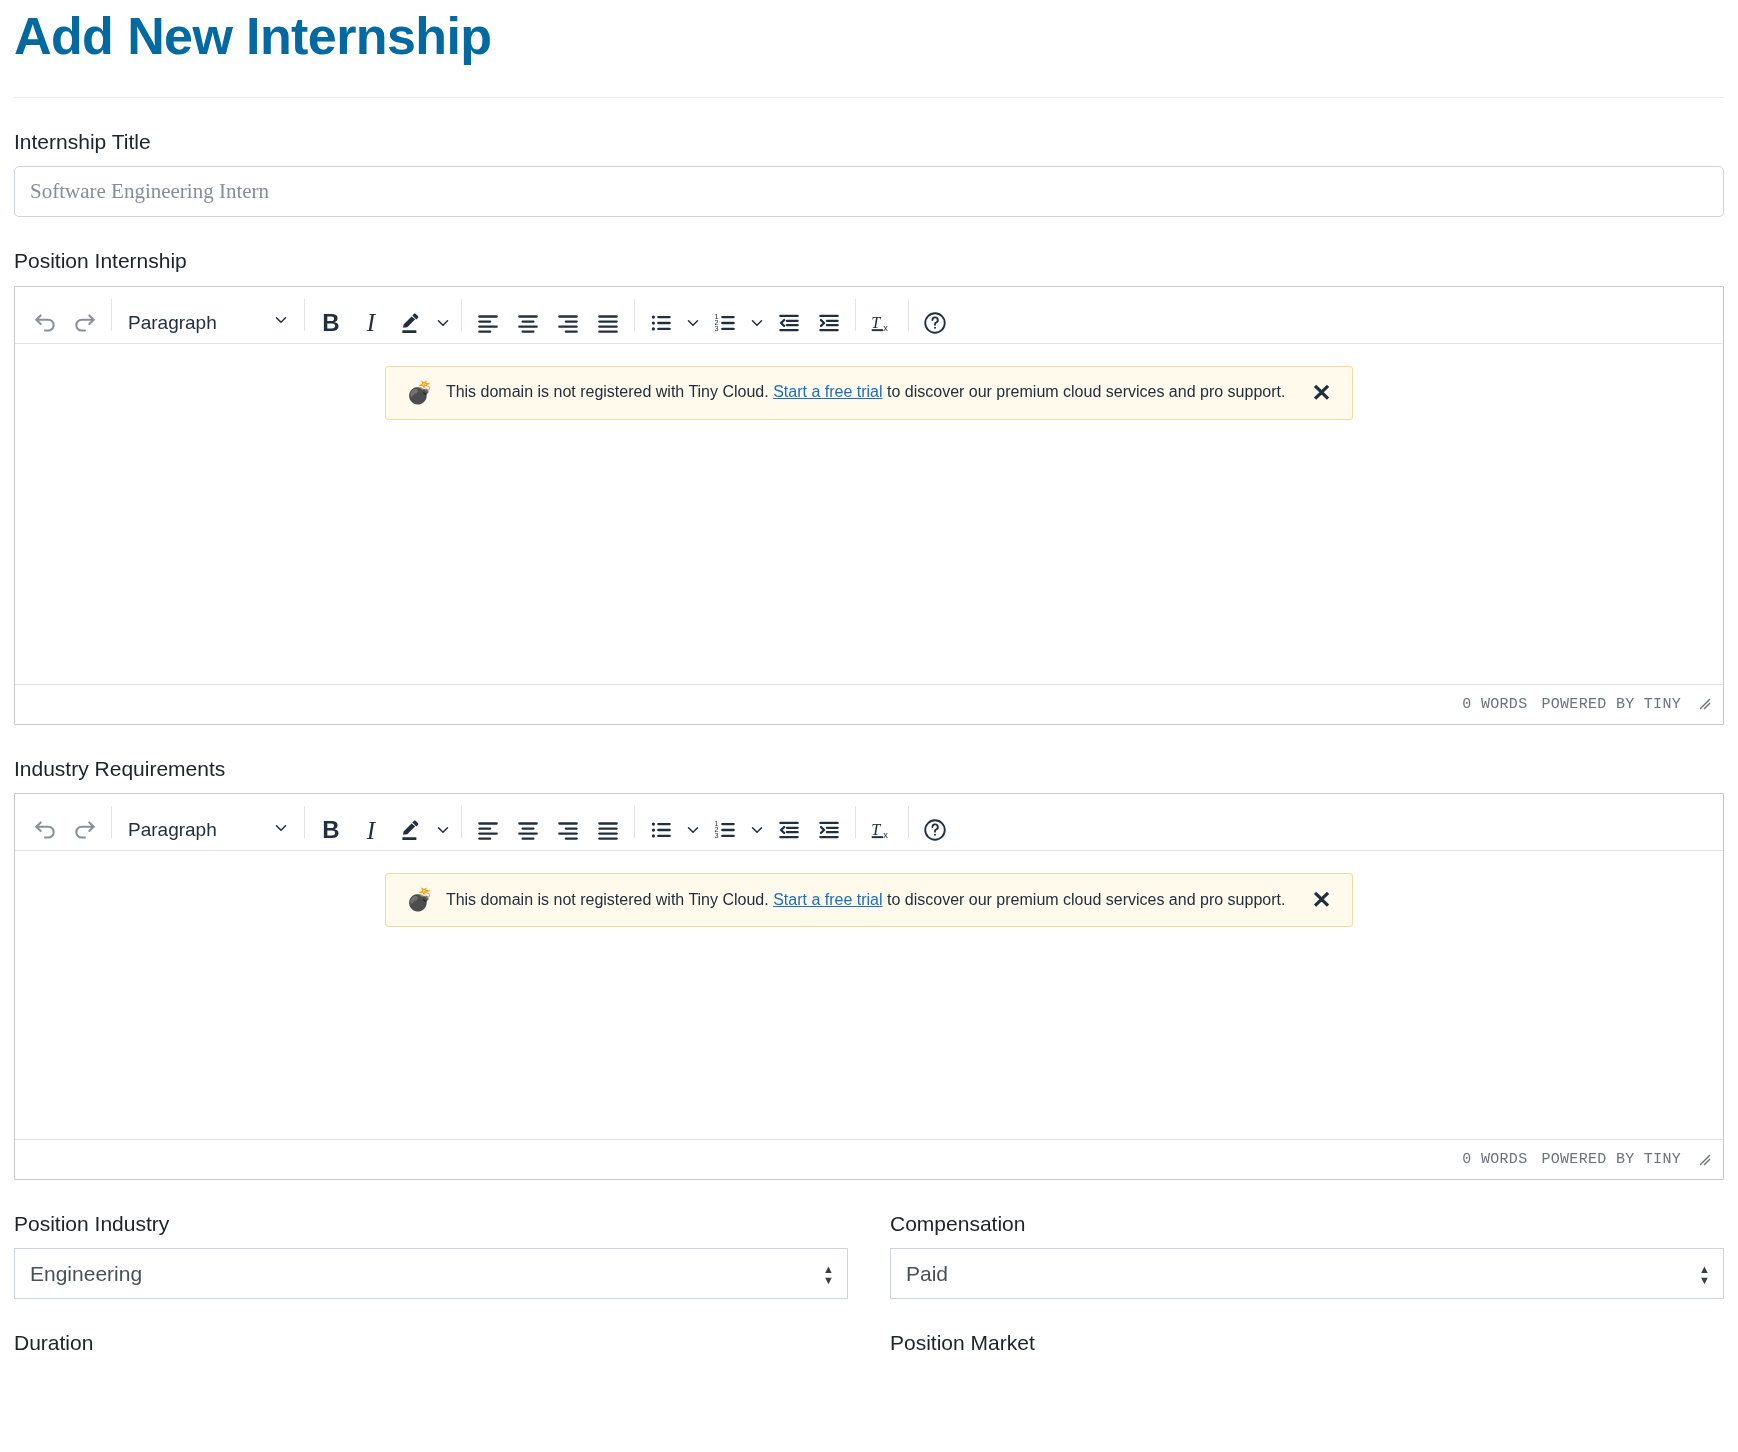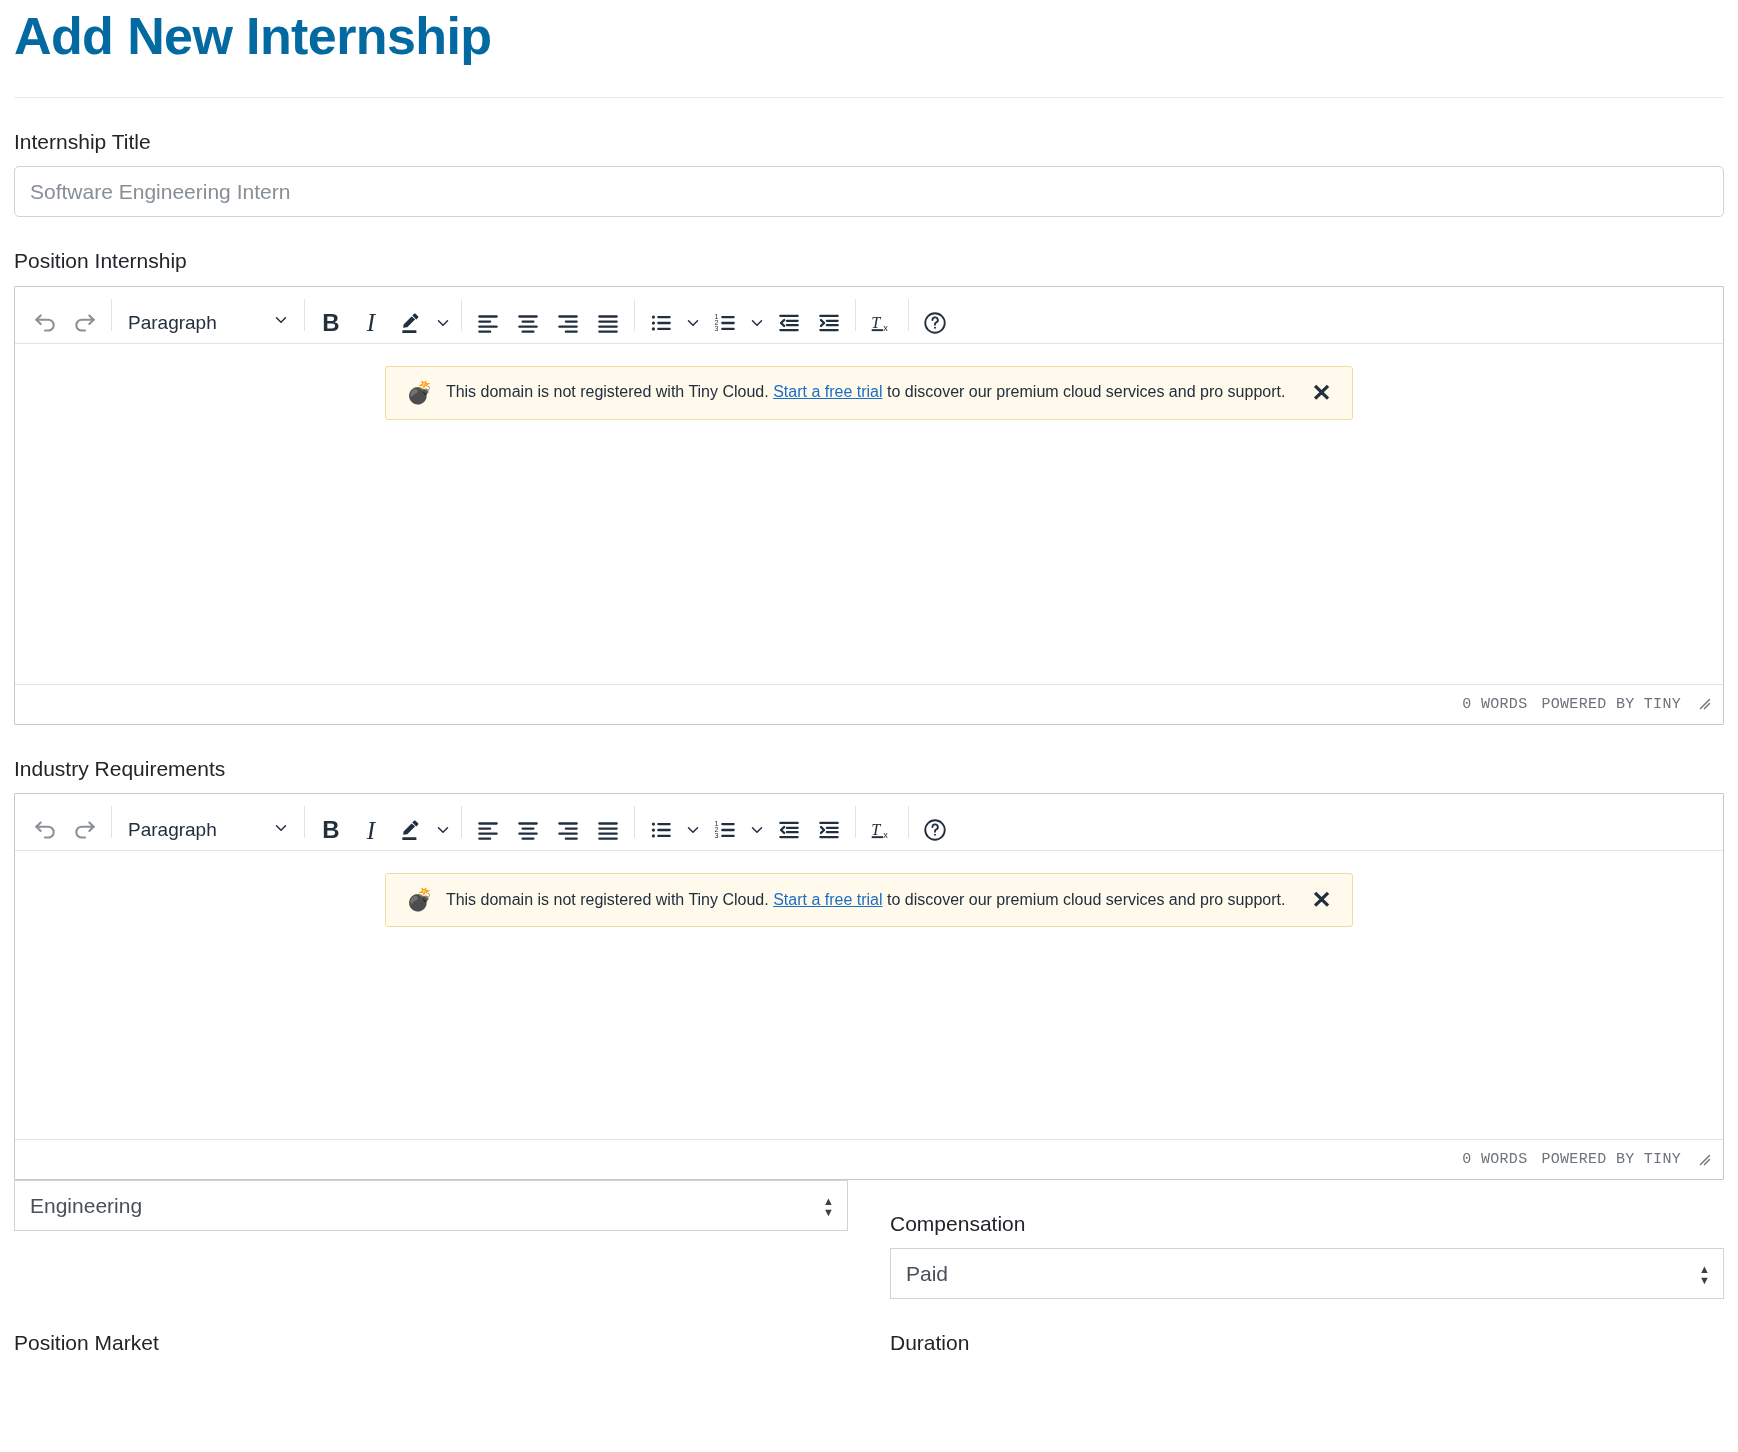--- a/index.html
+++ b/index.html
@@ -45,21 +45,21 @@
     margin: 30px 0 11px 0;
   }
 
   
   .text-input {
     display: block;
     width: 100%;
     height: 51px;
     padding: 8px 15px;
     font-size: 21px;
-    font-family: Liberation Sans, sans-serif;
+    font-family: Liberation Serif, serif;
     color: #c2410c;
     background: #ffffff;
     border: 1px solid #ced4da;
     border-radius: 5px;
     outline: none;
   }
   .text-input::placeholder { color: #868e96; }
 
   
   .editor {
@@ -632,20 +632,21 @@
         <svg width="16" height="16" viewBox="0 0 16 16" stroke="currentColor" stroke-width="1.4" stroke-linecap="round">
             <line x1="3.5" y1="12.5" x2="12.5" y2="3.5"></line>
             <line x1="7.5" y1="12.5" x2="12.5" y2="7.5"></line>
           </svg>
       </span>
     </div>
   </div>
 
   <div class="row2">
     <div class="col">
+      <div class="field-label">Position Industry</div>
       <div class="select-wrap">
         <select class="select-input">
           <option>Engineering</option>
         </select>
         <span class="select-arrows">
           <span>▲</span>
           <span>▼</span>
         </span>
       </div>
     </div>
@@ -658,20 +659,20 @@
         <span class="select-arrows">
           <span>▲</span>
           <span>▼</span>
         </span>
       </div>
     </div>
   </div>
 
   <div class="row2">
     <div class="col">
+      <div class="field-label">Duration</div>
+    </div>
+    <div class="col">
       <div class="field-label">Position Market</div>
     </div>
-    <div class="col">
-      <div class="field-label">Duration</div>
-    </div>
   </div>
 
 </div>
 
 </body></html>

